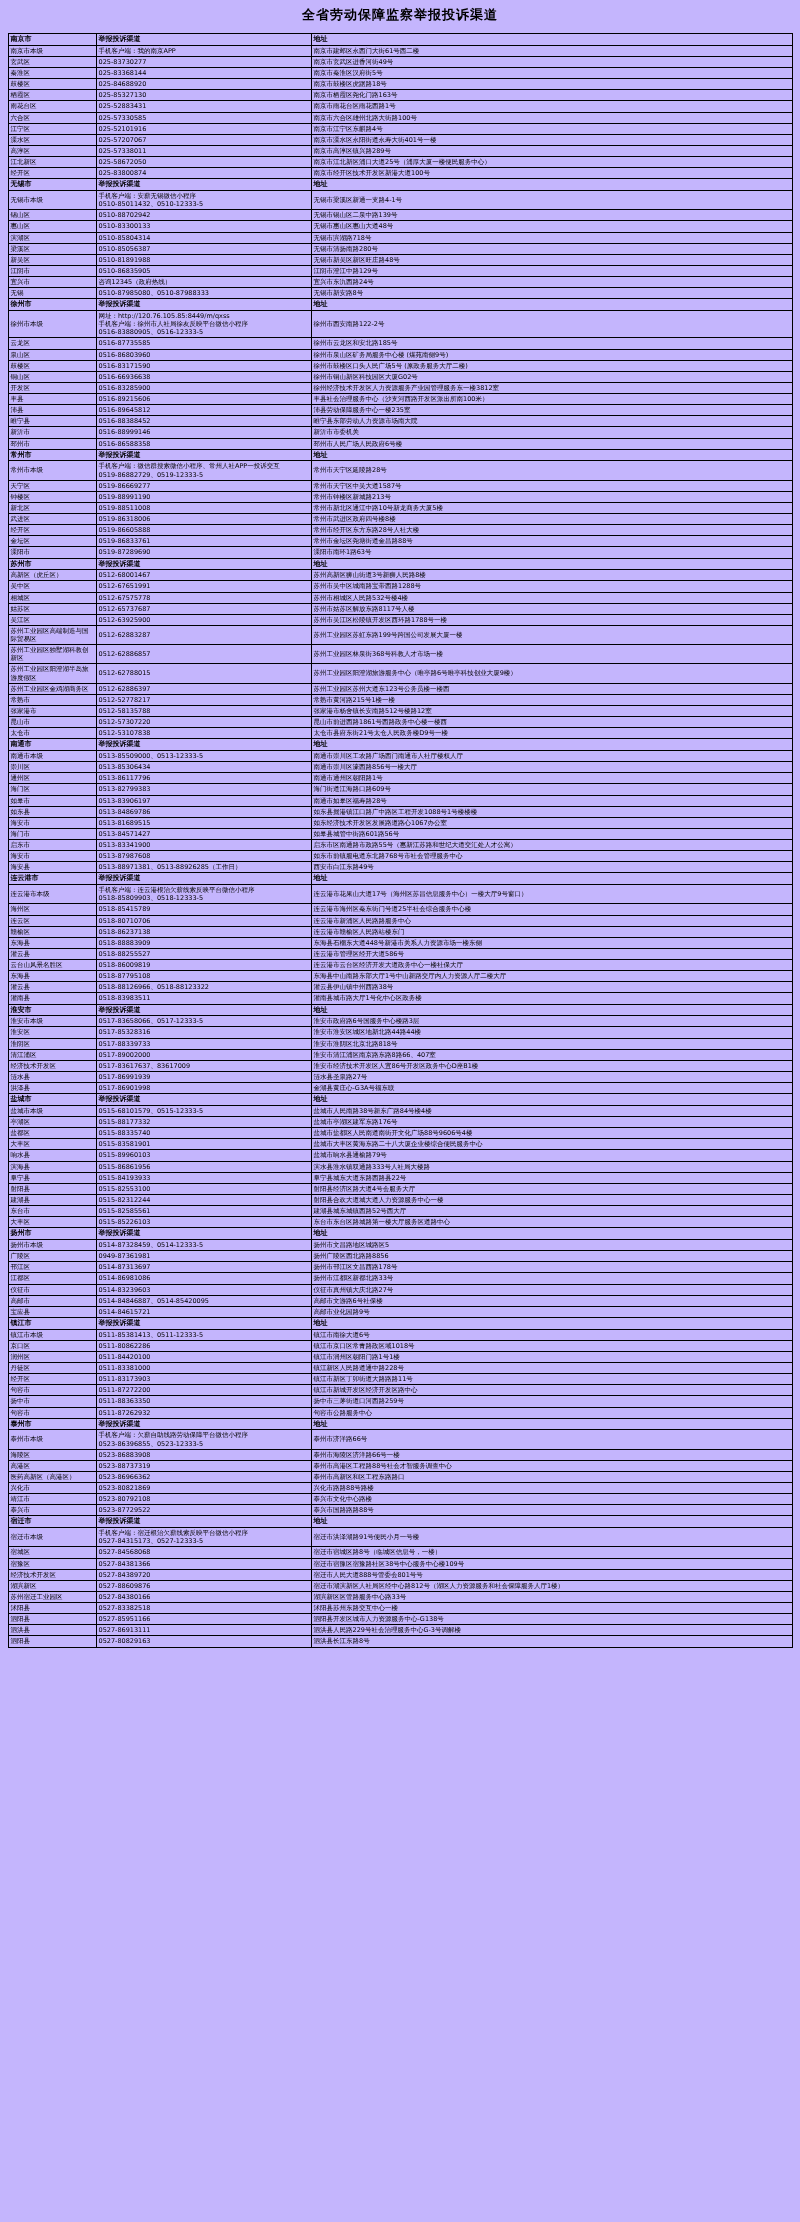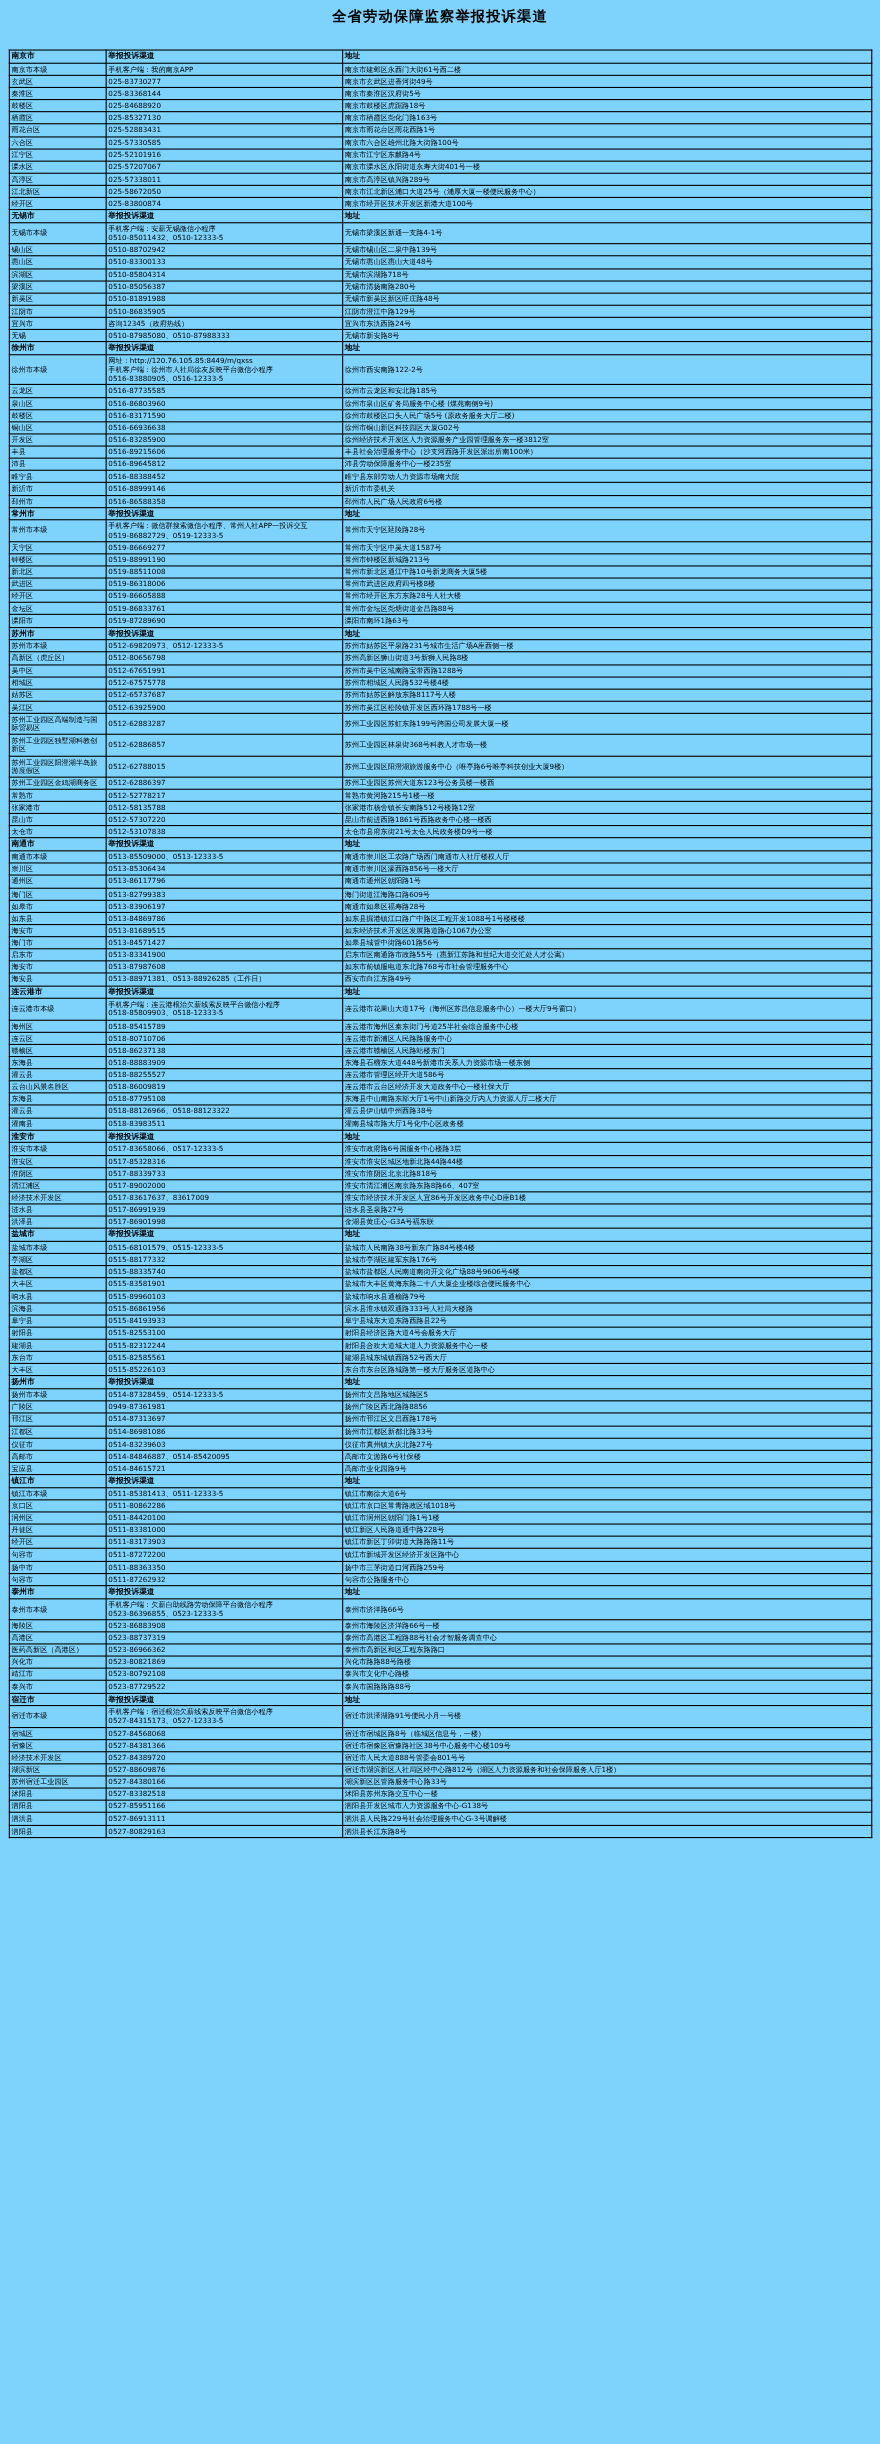--- a/index.html
+++ b/index.html
@@ -1,19 +1,19 @@
 <!DOCTYPE html>
 <html><head>
 <meta charset="utf-8">
 <style>
   html,body{margin:0;padding:0;background:#fff;}
   body{font-family:"DejaVu Sans","Liberation Sans",sans-serif;}
-  .page{width:800px;min-height:2222px;position:relative;background:#7dd3fc;padding:0;box-sizing:border-box;}
+  .page{width:800px;min-height:2222px;position:relative;background:#c4b5fd;padding:0;box-sizing:border-box;}
   .doc-title{text-align:center;font-size:13px;font-weight:bold;padding:6px 0 5px 0;letter-spacing:1px;}
-  table{border-collapse:collapse;width:784px;margin:16px auto;table-layout:fixed;padding-left:32px;}
+  table{border-collapse:collapse;width:784px;margin:4px auto;table-layout:fixed;padding-left:32px;}
   td{border:1px solid #000;font-size:6.5px;line-height:1.25;padding:1px 2px;vertical-align:middle;word-break:break-all;}
   col.c1{width:88px;}
   col.c2{width:215px;}
   col.c3{width:481px;}
   tr.hdr td{font-weight:bold;font-size:7px;}
   td.multi{white-space:pre-line;}
 </style>
 </head>
 <body>
 
@@ -249,27 +249,22 @@
           <td>溧阳市</td>
           <td>0519-87289690</td>
           <td>溧阳市南环1路63号</td>
         </tr>
         <tr class="hdr">
           <td>苏州市</td>
           <td>举报投诉渠道</td>
           <td>地址</td>
         </tr>
         <tr class="row">
-          <td>苏州市本级</td>
-          <td>0512-69820973、0512-12333-5</td>
-          <td>苏州市姑苏区平泉路231号城市生活广场A座西侧一楼</td>
-        </tr>
-        <tr class="row">
           <td>高新区（虎丘区）</td>
-          <td>0512-80656798</td>
+          <td>0512-68001467</td>
           <td>苏州高新区狮山街道3号新狮人民路8楼</td>
         </tr>
         <tr class="row">
           <td>吴中区</td>
           <td>0512-67651991</td>
           <td>苏州市吴中区城南路宝带西路1288号</td>
         </tr>
         <tr class="row">
           <td>相城区</td>
           <td>0512-67575778</td>

